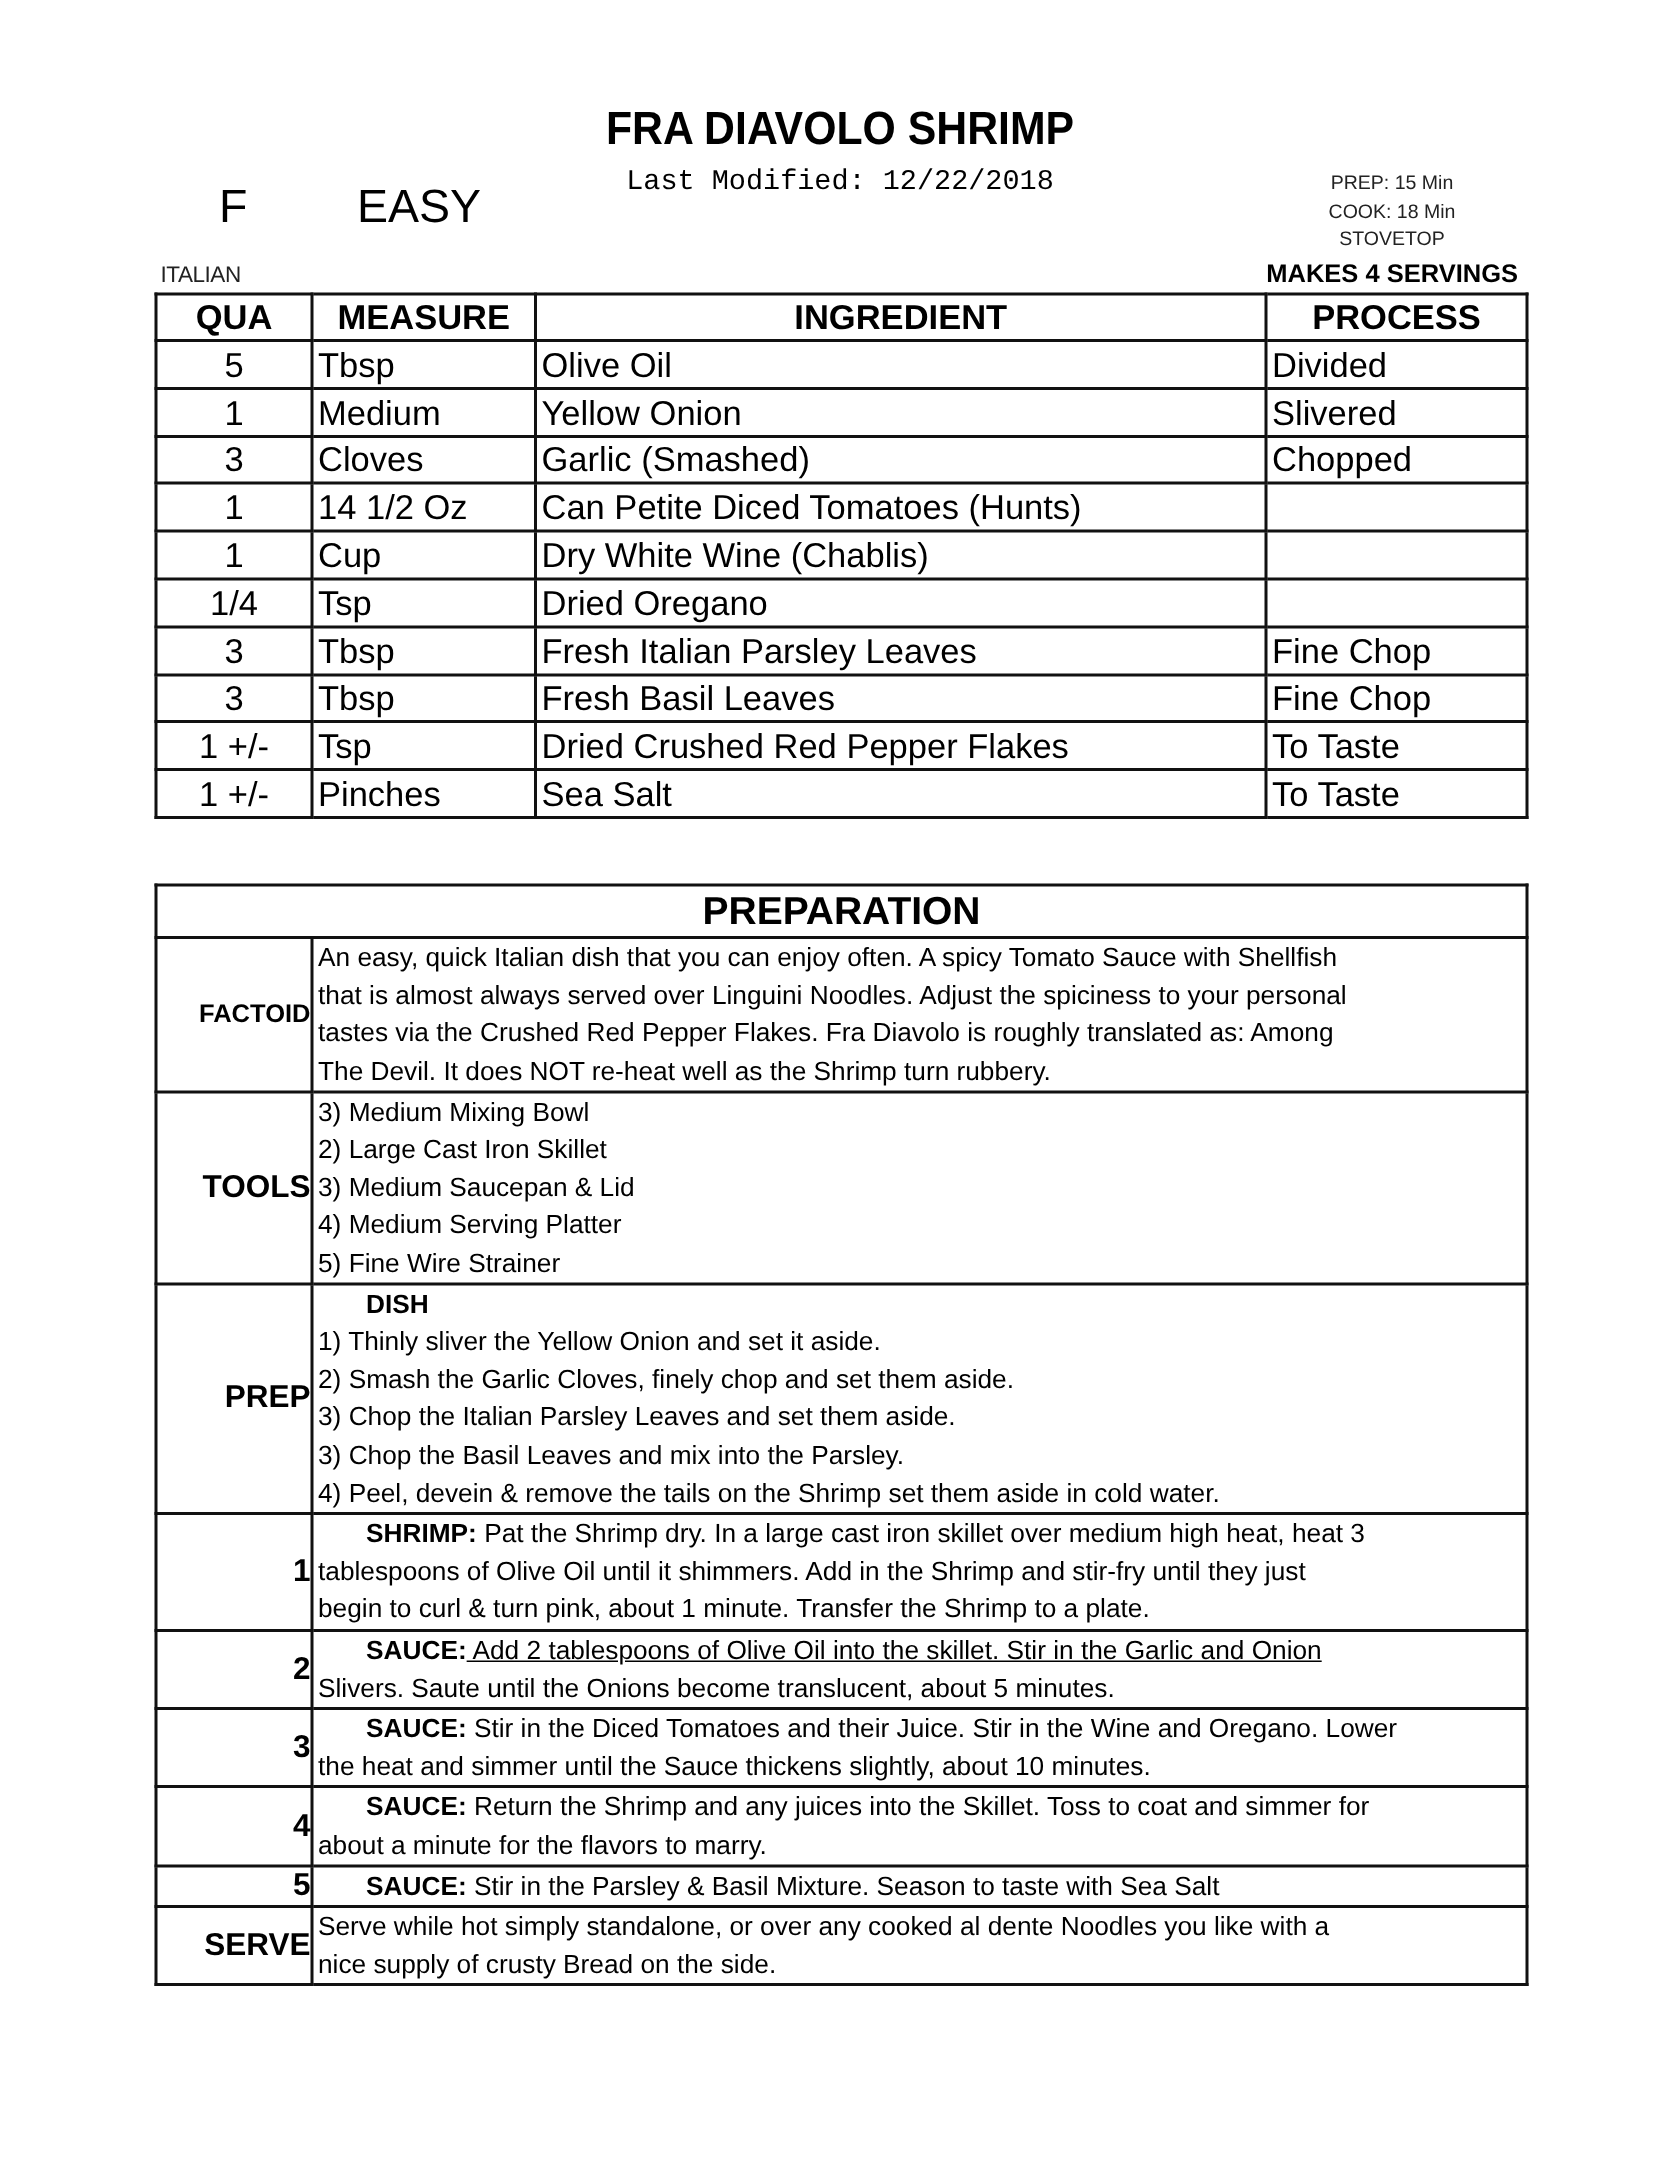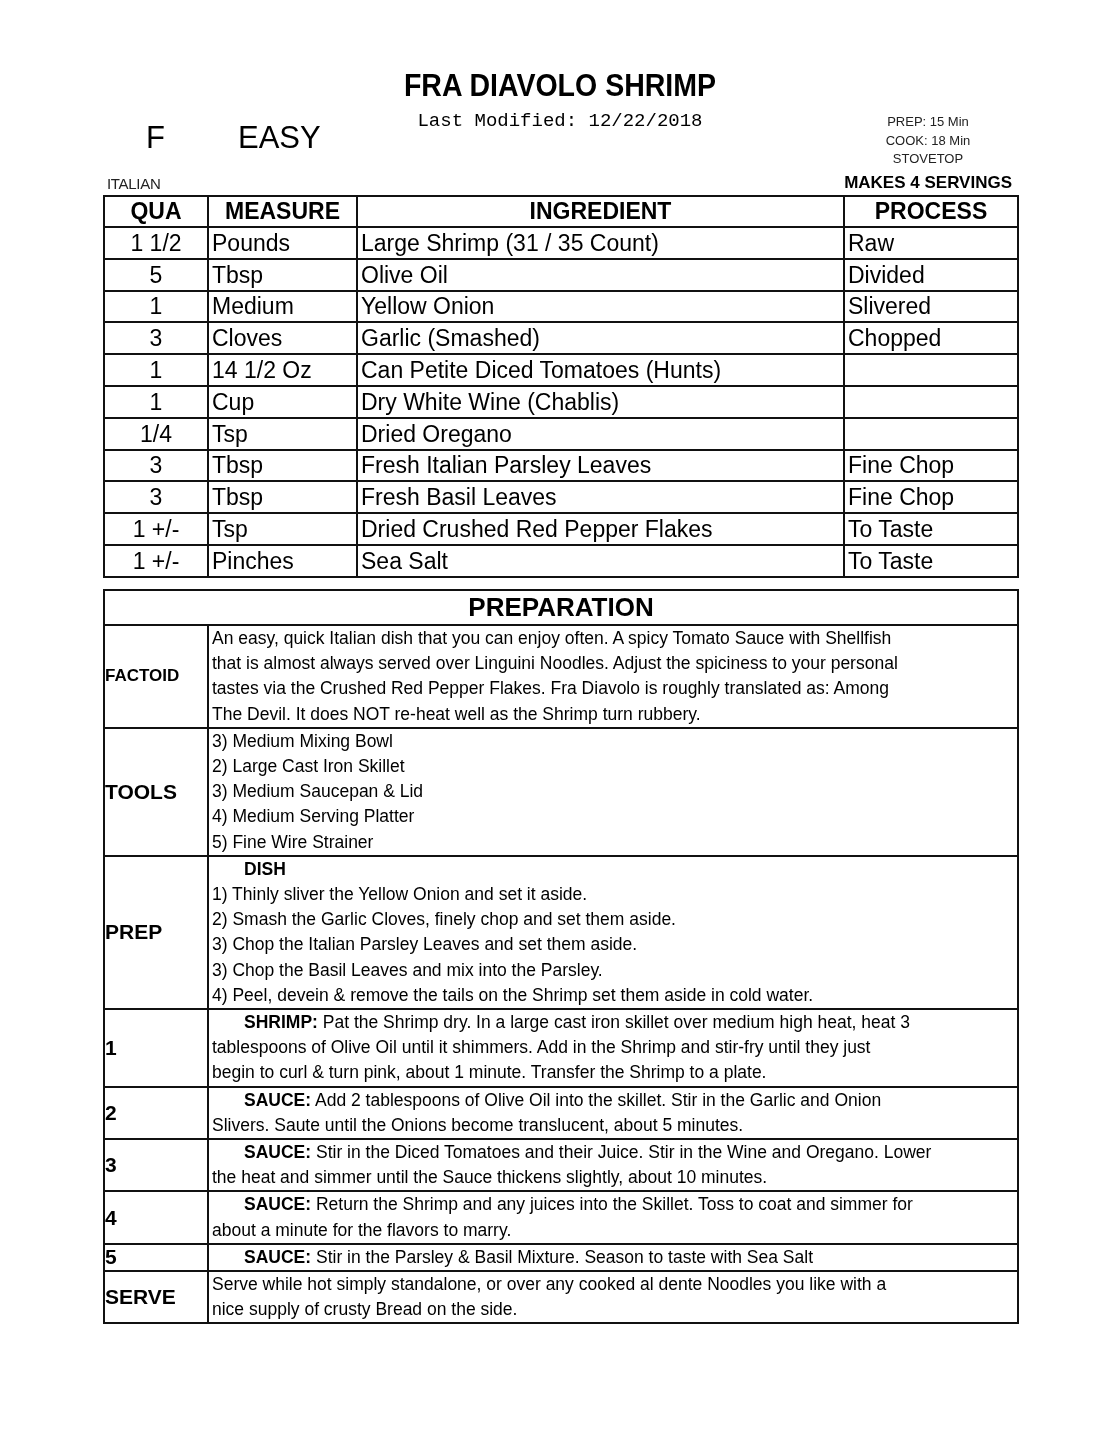--- a/index.html
+++ b/index.html
@@ -19,21 +19,21 @@
   table { border-collapse: collapse; position: absolute; table-layout: fixed; }
   td, th { border: 2px solid #111; padding: 0; }
 
   #ing-table { left: 103px; top: 195px; width: 914px; }
   #ing-table th { height: 29px; font-size: 23px; font-weight: bold; text-align: center; margin-top: 28px; }
   #ing-table td { height: 29.8px; font-size: 23px; line-height: 26px; padding-left: 3px; }
   #ing-table td.qua { text-align: center; padding-left: 0; }
 
   #prep-table { left: 103px; top: 589px; width: 914px; }
   #prep-table th { height: 33px; font-size: 26px; font-weight: bold; text-align: center; }
-  #prep-table td.lbl { text-align: left; font-weight: bold; font-size: 21px; vertical-align: middle; }
+  #prep-table td.lbl { text-align: right; font-weight: bold; font-size: 21px; vertical-align: middle; }
   #prep-table td.lbl.small { font-size: 17px; }
   #prep-table td.body { font-size: 17.5px; line-height: 25.2px; padding: 0 3px; vertical-align: top; white-space: normal; }
   .line { display: block; white-space: nowrap; }
   .step-head { font-weight: bold; margin-left: 32px; }
 </style>
 </head>
 <body>
 
 <div class="abs" id="title">FRA DIAVOLO SHRIMP</div>
 <div class="abs" id="modified">Last Modified: 12/22/2018</div>
@@ -57,26 +57,20 @@
   <thead>
     <tr>
       <th>QUA</th>
       <th>MEASURE</th>
       <th>INGREDIENT</th>
       <th>PROCESS</th>
     </tr>
   </thead>
   <tbody id="ing-body">
       <tr>
-        <td class="qua">1 1/2</td>
-        <td>Pounds</td>
-        <td>Large Shrimp (31 / 35 Count)</td>
-        <td>Raw</td>
-      </tr>
-      <tr>
         <td class="qua">5</td>
         <td>Tbsp</td>
         <td>Olive Oil</td>
         <td>Divided</td>
       </tr>
       <tr>
         <td class="qua">1</td>
         <td>Medium</td>
         <td>Yellow Onion</td>
         <td>Slivered</td>
@@ -179,21 +173,21 @@
         <td class="lbl">1</td>
         <td class="body">
           <span class="line"><span class="step-head">SHRIMP:</span><span style="white-space: pre;"> Pat the Shrimp dry. In a large cast iron skillet over medium high heat, heat 3</span></span>
           <span class="line">tablespoons of Olive Oil until it shimmers. Add in the Shrimp and stir-fry until they just</span>
           <span class="line">begin to curl &amp; turn pink, about 1 minute. Transfer the Shrimp to a plate.</span>
         </td>
       </tr>
       <tr style="height: 52px;">
         <td class="lbl">2</td>
         <td class="body">
-          <span class="line"><span class="step-head">SAUCE:</span><span style="white-space: pre;"> Add 2 tablespoons of Olive Oil into the skillet. Stir in the Garlic and Onion</span></span>
+          <span class="line"><span class="step-head">SAUCE:</span><span style="white-space: pre; text-decoration: underline;"> Add 2 tablespoons of Olive Oil into the skillet. Stir in the Garlic and Onion</span></span>
           <span class="line">Slivers. Saute until the Onions become translucent, about 5 minutes.</span>
         </td>
       </tr>
       <tr style="height: 52px;">
         <td class="lbl">3</td>
         <td class="body">
           <span class="line"><span class="step-head">SAUCE:</span><span style="white-space: pre;"> Stir in the Diced Tomatoes and their Juice. Stir in the Wine and Oregano. Lower</span></span>
           <span class="line">the heat and simmer until the Sauce thickens slightly, about 10 minutes.</span>
         </td>
       </tr>

